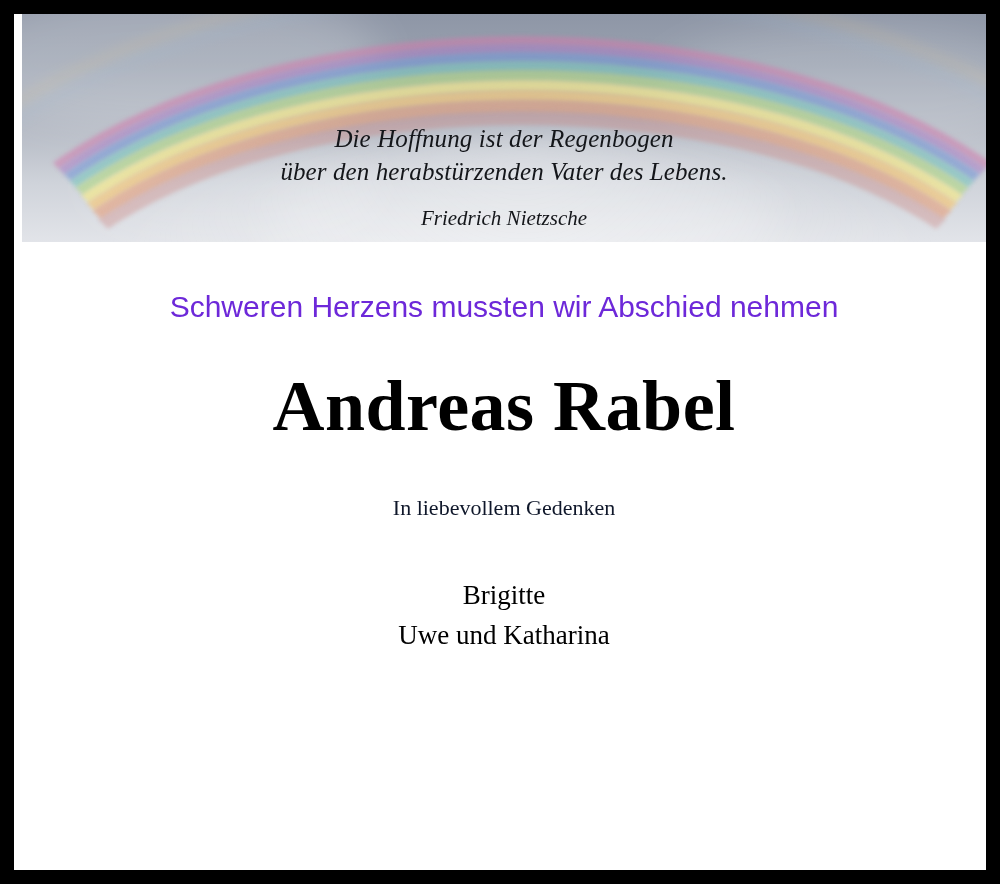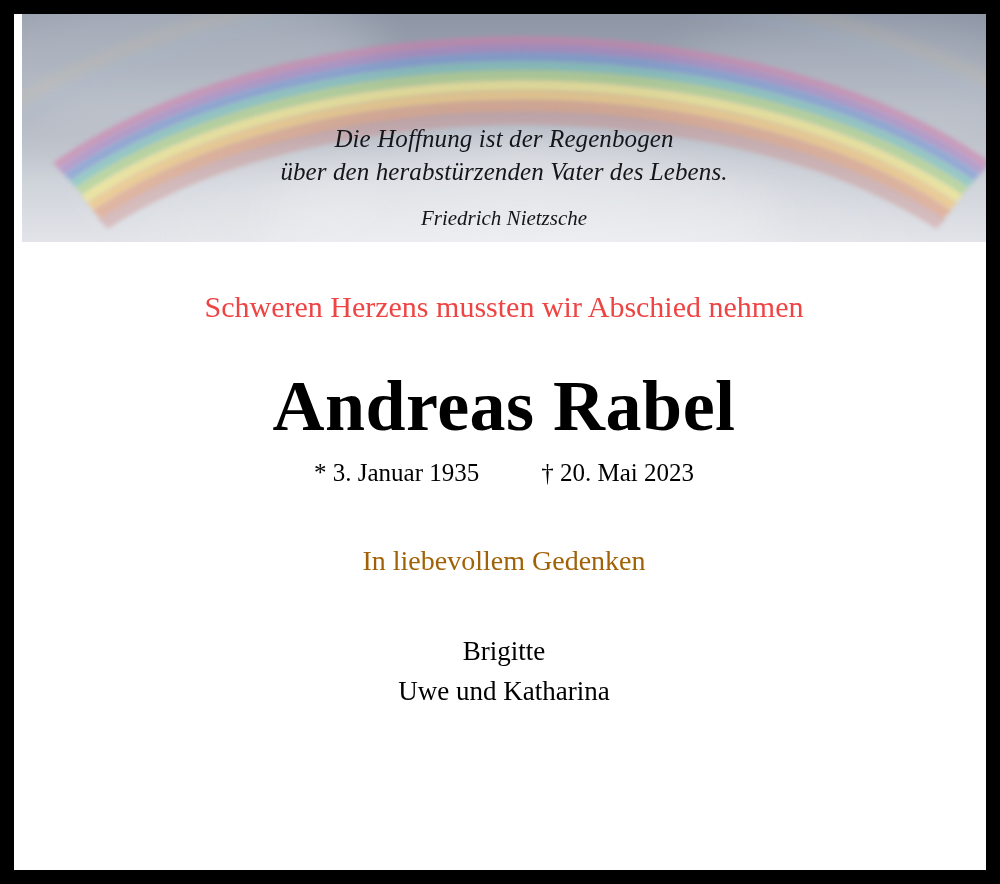--- a/index.html
+++ b/index.html
@@ -109,24 +109,24 @@
 
   
   .body-area {
     position: relative;
     background: #ffffff;
     padding-top: 42px;
     text-align: center;
   }
 
   .intro-line {
-    font-family: Liberation Serif, serif;
+    font-family: Liberation Sans, sans-serif;
     font-size: 30px;
     line-height: 45px;
-    color: #ef4444;
+    color: #6d28d9;
   }
 
   .deceased-name {
     font-family: "Liberation Serif", serif;
     font-weight: bold;
     font-size: 72px;
     line-height: 62px;
     letter-spacing: 0.5px;
     color: #000000;
     margin-top: 46px;
@@ -138,22 +138,22 @@
     font-size: 25px;
     color: #000000;
     display: flex;
     justify-content: center;
     gap: 62px;
   }
 
   .remembrance {
     margin-top: 58px;
     font-family: "Liberation Serif", serif;
-    font-size: 28px;
-    color: #a16207;
+    font-size: 22px;
+    color: #0f172a;
   }
 
   .survivors {
     margin-top: 54px;
     font-family: "Liberation Serif", serif;
     font-size: 27px;
     line-height: 40px;
     color: #000000;
   }
 
@@ -195,24 +195,20 @@
       <div class="quote-line">über den herabstürzenden Vater des Lebens.</div>
       <div class="quote-author">Friedrich Nietzsche</div>
     </div>
   </div>
 
   <div class="body-area">
     <div class="intro-line">Schweren Herzens mussten wir Abschied nehmen</div>
 
     <div class="deceased-name">Andreas Rabel</div>
 
-    <div class="dates-row">
-      <span>* 3. Januar 1935</span>
-      <span>† 20. Mai 2023</span>
-    </div>
 
     <div class="remembrance">In liebevollem Gedenken</div>
 
     <div class="survivors">
       <div>Brigitte</div>
       <div>Uwe und Katharina</div>
     </div>
 
   </div>
 

